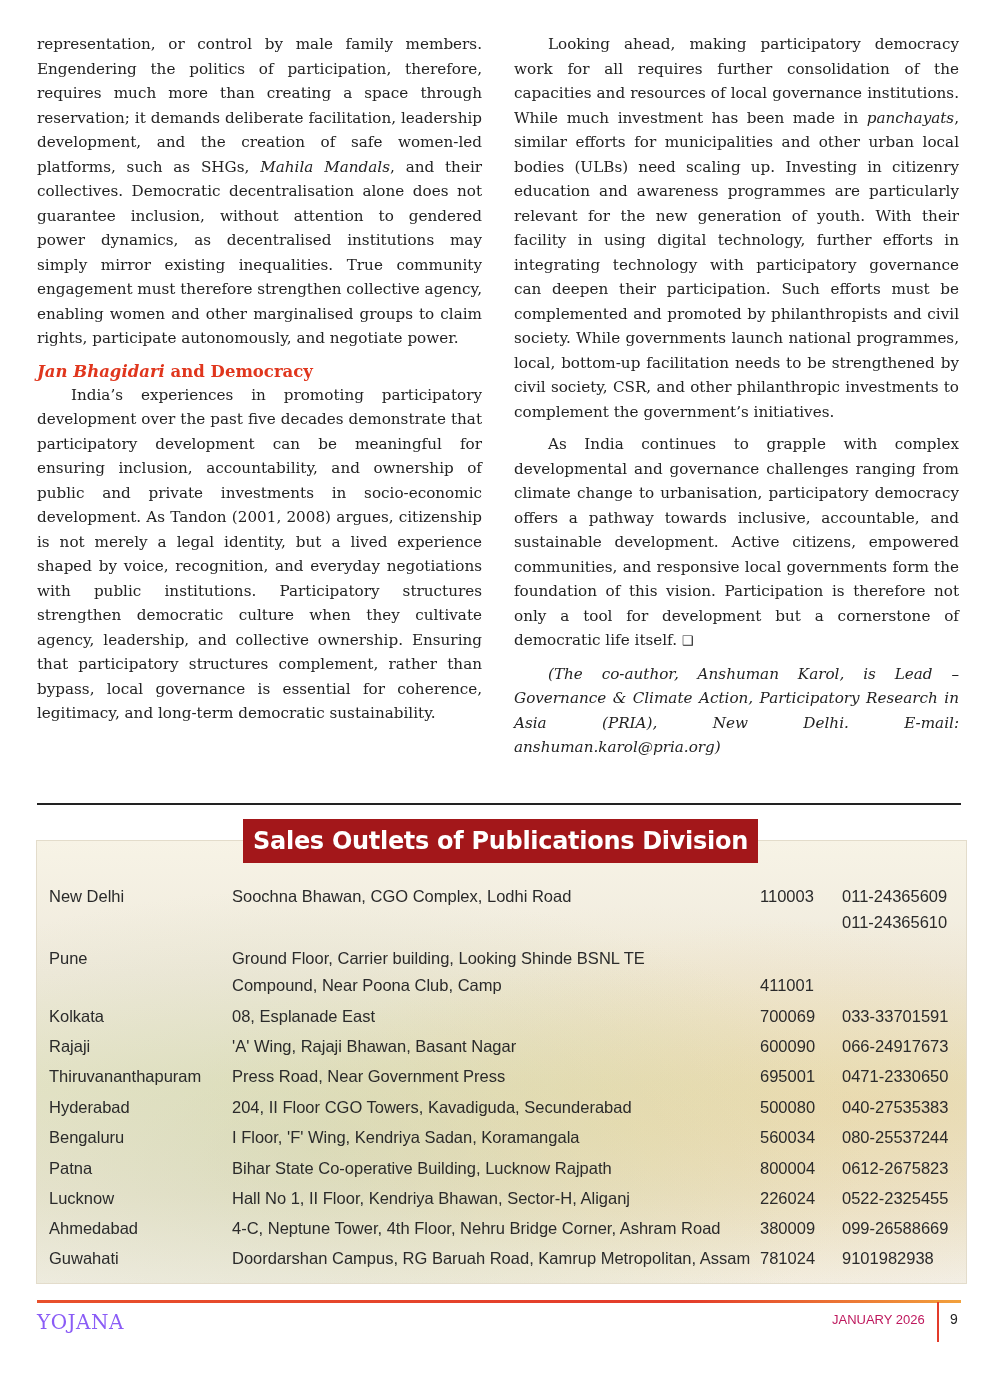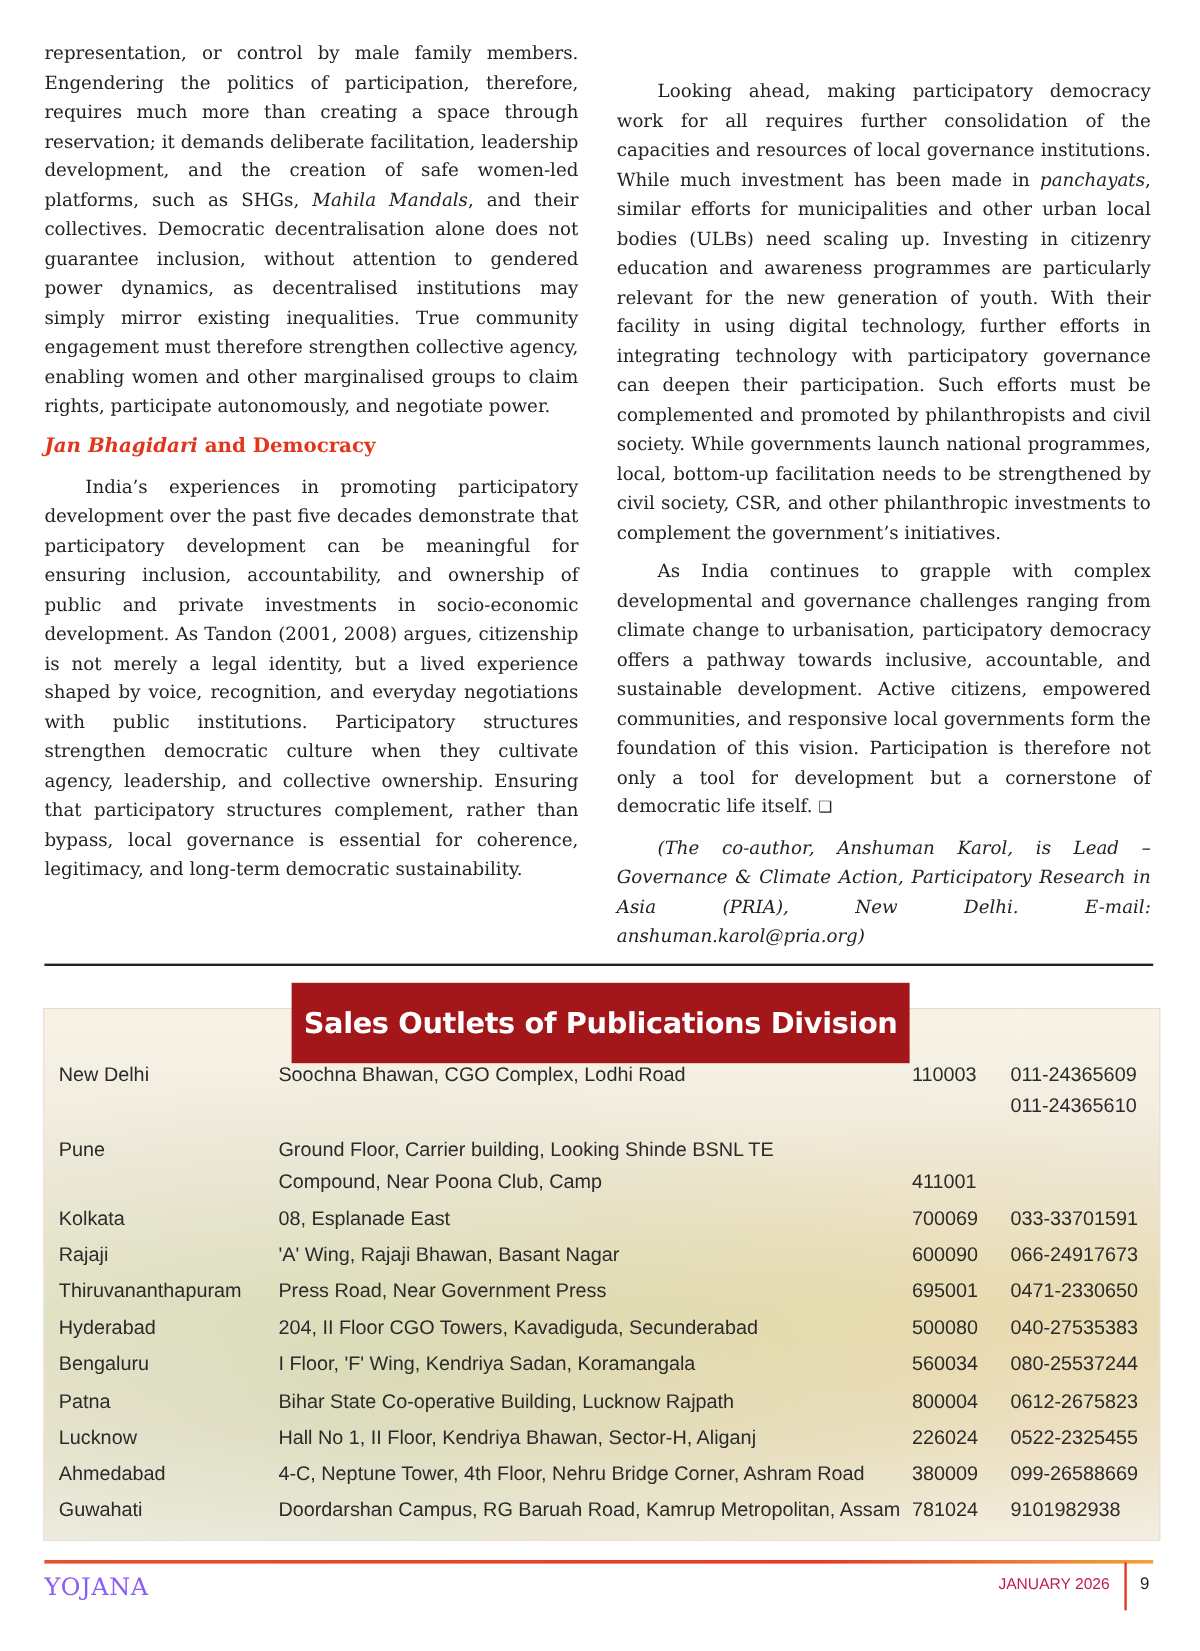--- a/index.html
+++ b/index.html
@@ -6,46 +6,46 @@
   body {
     width: 1000px; height: 1376px; background: #ffffff; position: relative; overflow: hidden;
     font-family: "DejaVu Serif", serif; color: #1e1e1e;
   }
   .col {
     position: absolute; top: 32px; width: 445px;
     font-family: "DejaVu Serif", serif; font-size: 15.2px; line-height: 24.5px;
     text-align: justify; color: #222;
   }
   .col.left { left: 37px; }
-  .col.right { left: 514px; width: 445px; margin-top: 32px; }
+  .col.right { left: 514px; width: 445px; }
   .col p { margin: 0; }
   .col p.indent { text-indent: 34px; }
   .col p + p { margin-top: 8px; }
   .col h3 {
-    margin: 10px 0 11px 0; font-size: 16.5px; line-height: 22px; color: #e0361d; font-weight: bold;
+    margin: 10px 0 0 0; font-size: 16.5px; line-height: 22px; color: #e0361d; font-weight: bold;
     text-align: left;
   }
   .col h3 em { font-style: italic; }
   .byline { font-style: italic; }
   .end-mark { font-family: "DejaVu Sans", sans-serif; font-size: 13px; }
   .divider { position: absolute; left: 37px; top: 803px; width: 924px; height: 2px; background: #222; }
   .outlets {
     position: absolute; left: 36px; top: 840px; width: 929px; height: 442px;
     background: linear-gradient(180deg, #f7f3e6 0%, #efeadc 30%, #e8e6cc 55%, #ece7d6 80%, #f3efe6 100%);
     border: 1px solid #e3dccb;
   }
   .outlets::before {
     content: ""; position: absolute; inset: 0;
     background:
       radial-gradient(ellipse at 30% 70%, rgba(190,200,150,0.35), transparent 60%),
       radial-gradient(ellipse at 65% 65%, rgba(240,220,160,0.35), transparent 55%),
       radial-gradient(ellipse at 90% 60%, rgba(230,190,120,0.30), transparent 50%);
   }
   .outlets-title {
-    position: absolute; left: 243px; top: 819px; width: 515px; height: 67px;
+    position: absolute; left: 243px; top: 819px; width: 515px; height: 44px;
     background: #a3171a; color: #ffffff;
     font-family: "DejaVu Sans", sans-serif; font-weight: bold; font-size: 24px;
     display: flex; align-items: center; justify-content: center; letter-spacing: -0.3px;
   }
   .row { position: absolute; left: 0; width: 100%; font-family: "Liberation Sans", sans-serif; font-size: 16.5px; color: #2a2a2a; }
   .row span { position: absolute; white-space: nowrap; }
   .c-city { left: 12px; }
   .c-addr { left: 195px; }
   .c-pin { left: 723px; }
   .c-phone { left: 805px; }

